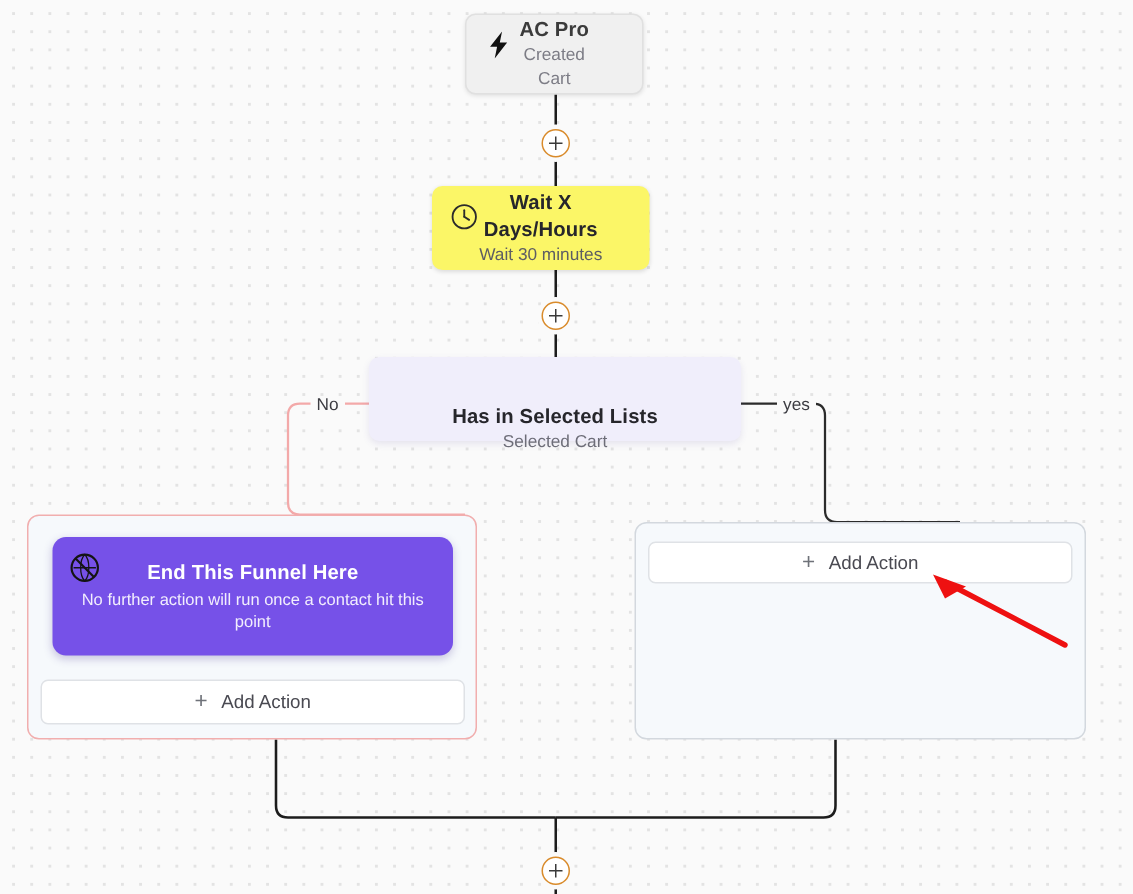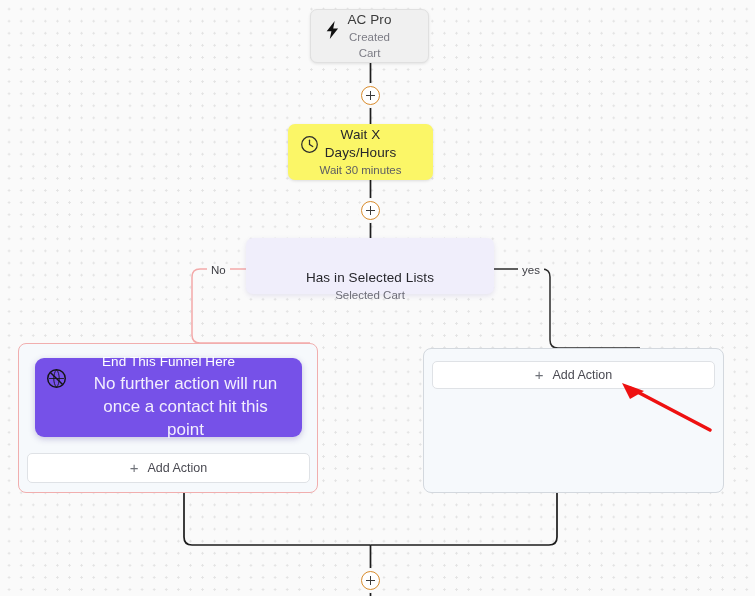--- a/index.html
+++ b/index.html
@@ -46,21 +46,21 @@
 
   .node-inner {
     width: 100%;
     text-align: center;
     padding: 0 30px;
     box-sizing: border-box;
   }
 
   .node-title {
     font-size: 13.5px;
-    font-weight: normal;
+    font-weight: bold;
     letter-spacing: .1px;
     line-height: 1.35;
   }
   .node-sub {
     font-size: 11.5px;
     line-height: 1.35;
     margin-top: 1px;
   }
 
   .node-icon {
@@ -120,21 +120,21 @@
     top: 358px;
     width: 267px;
     height: 79px;
     background: #7651e8;
     border: none;
     border-radius: 9px;
     box-shadow: 0 2px 6px rgba(60,40,140,.25);
   }
   #node-end .node-inner { padding: 0 14px; }
   #node-end .node-title { color: #ffffff; font-size: 13.5px; }
-  #node-end .node-sub   { color: #f2eefd; font-size: 17px; margin-top: 2px; margin-left: 34px; }
+  #node-end .node-sub   { color: #f2eefd; font-size: 11px; margin-top: 2px; }
 
   
   .branch-box {
     position: absolute;
     box-sizing: border-box;
     border-radius: 8px;
     background: #f6f9fc;
   }
   #branch-no {
     left: 18px;

